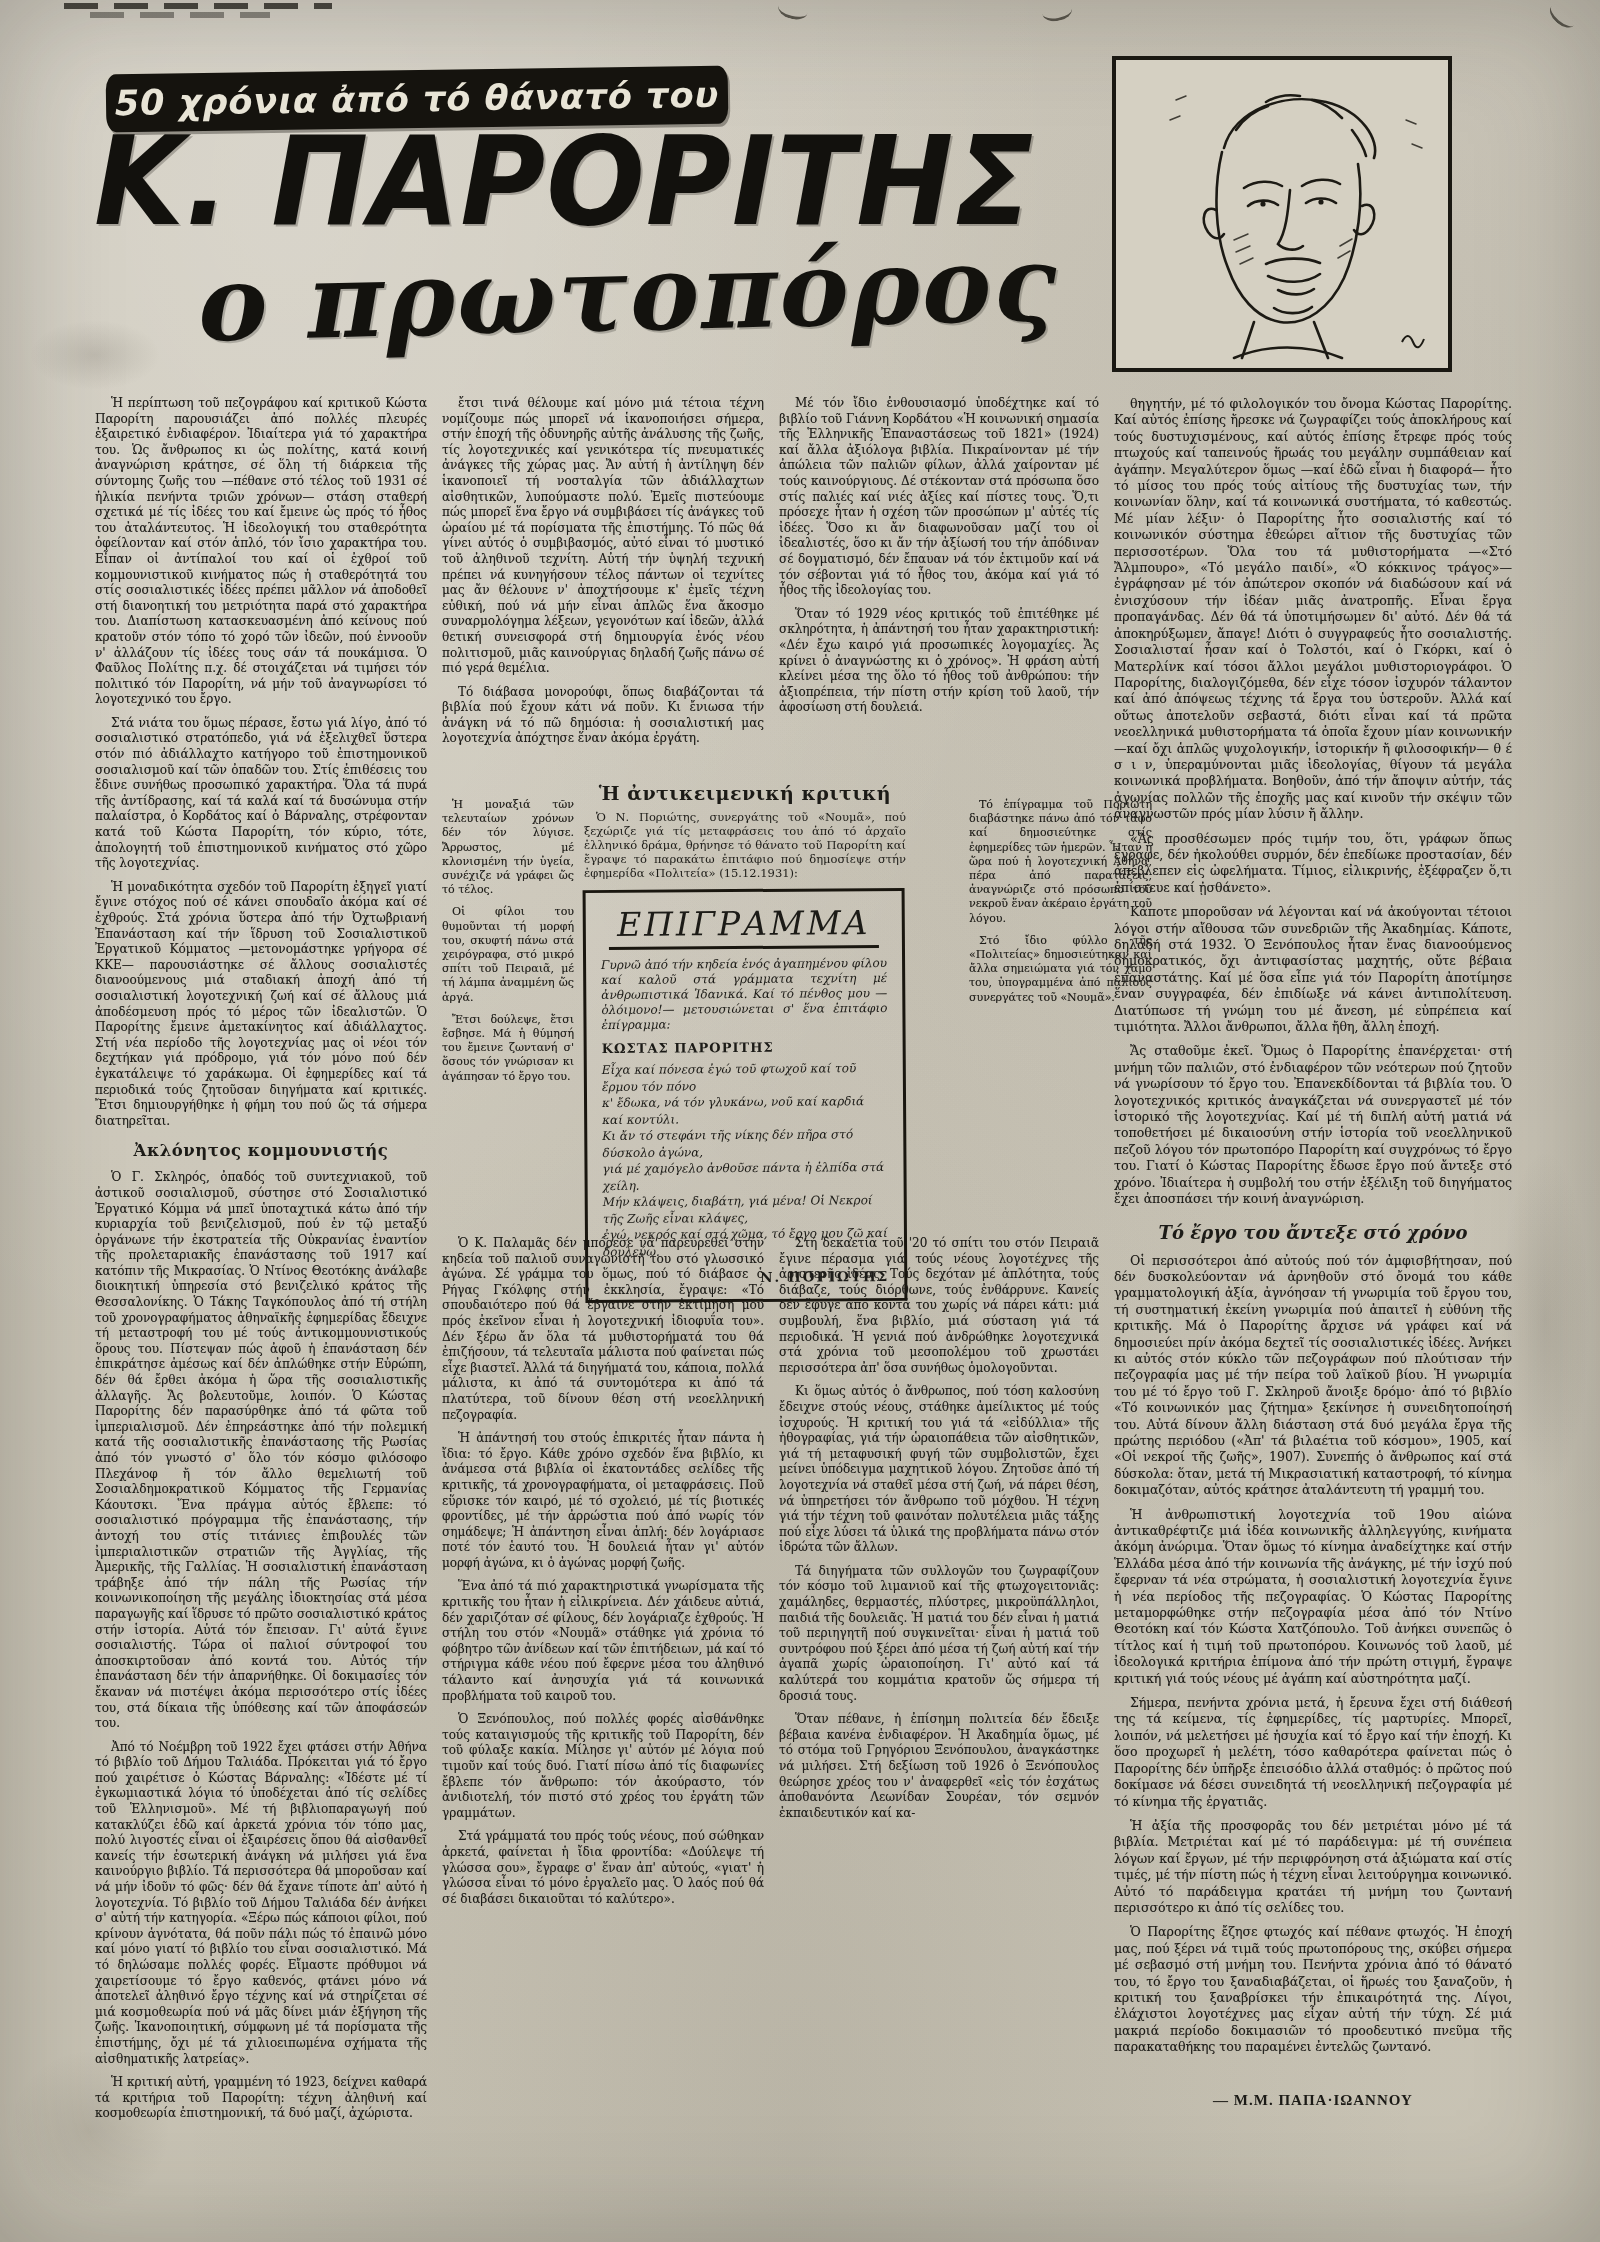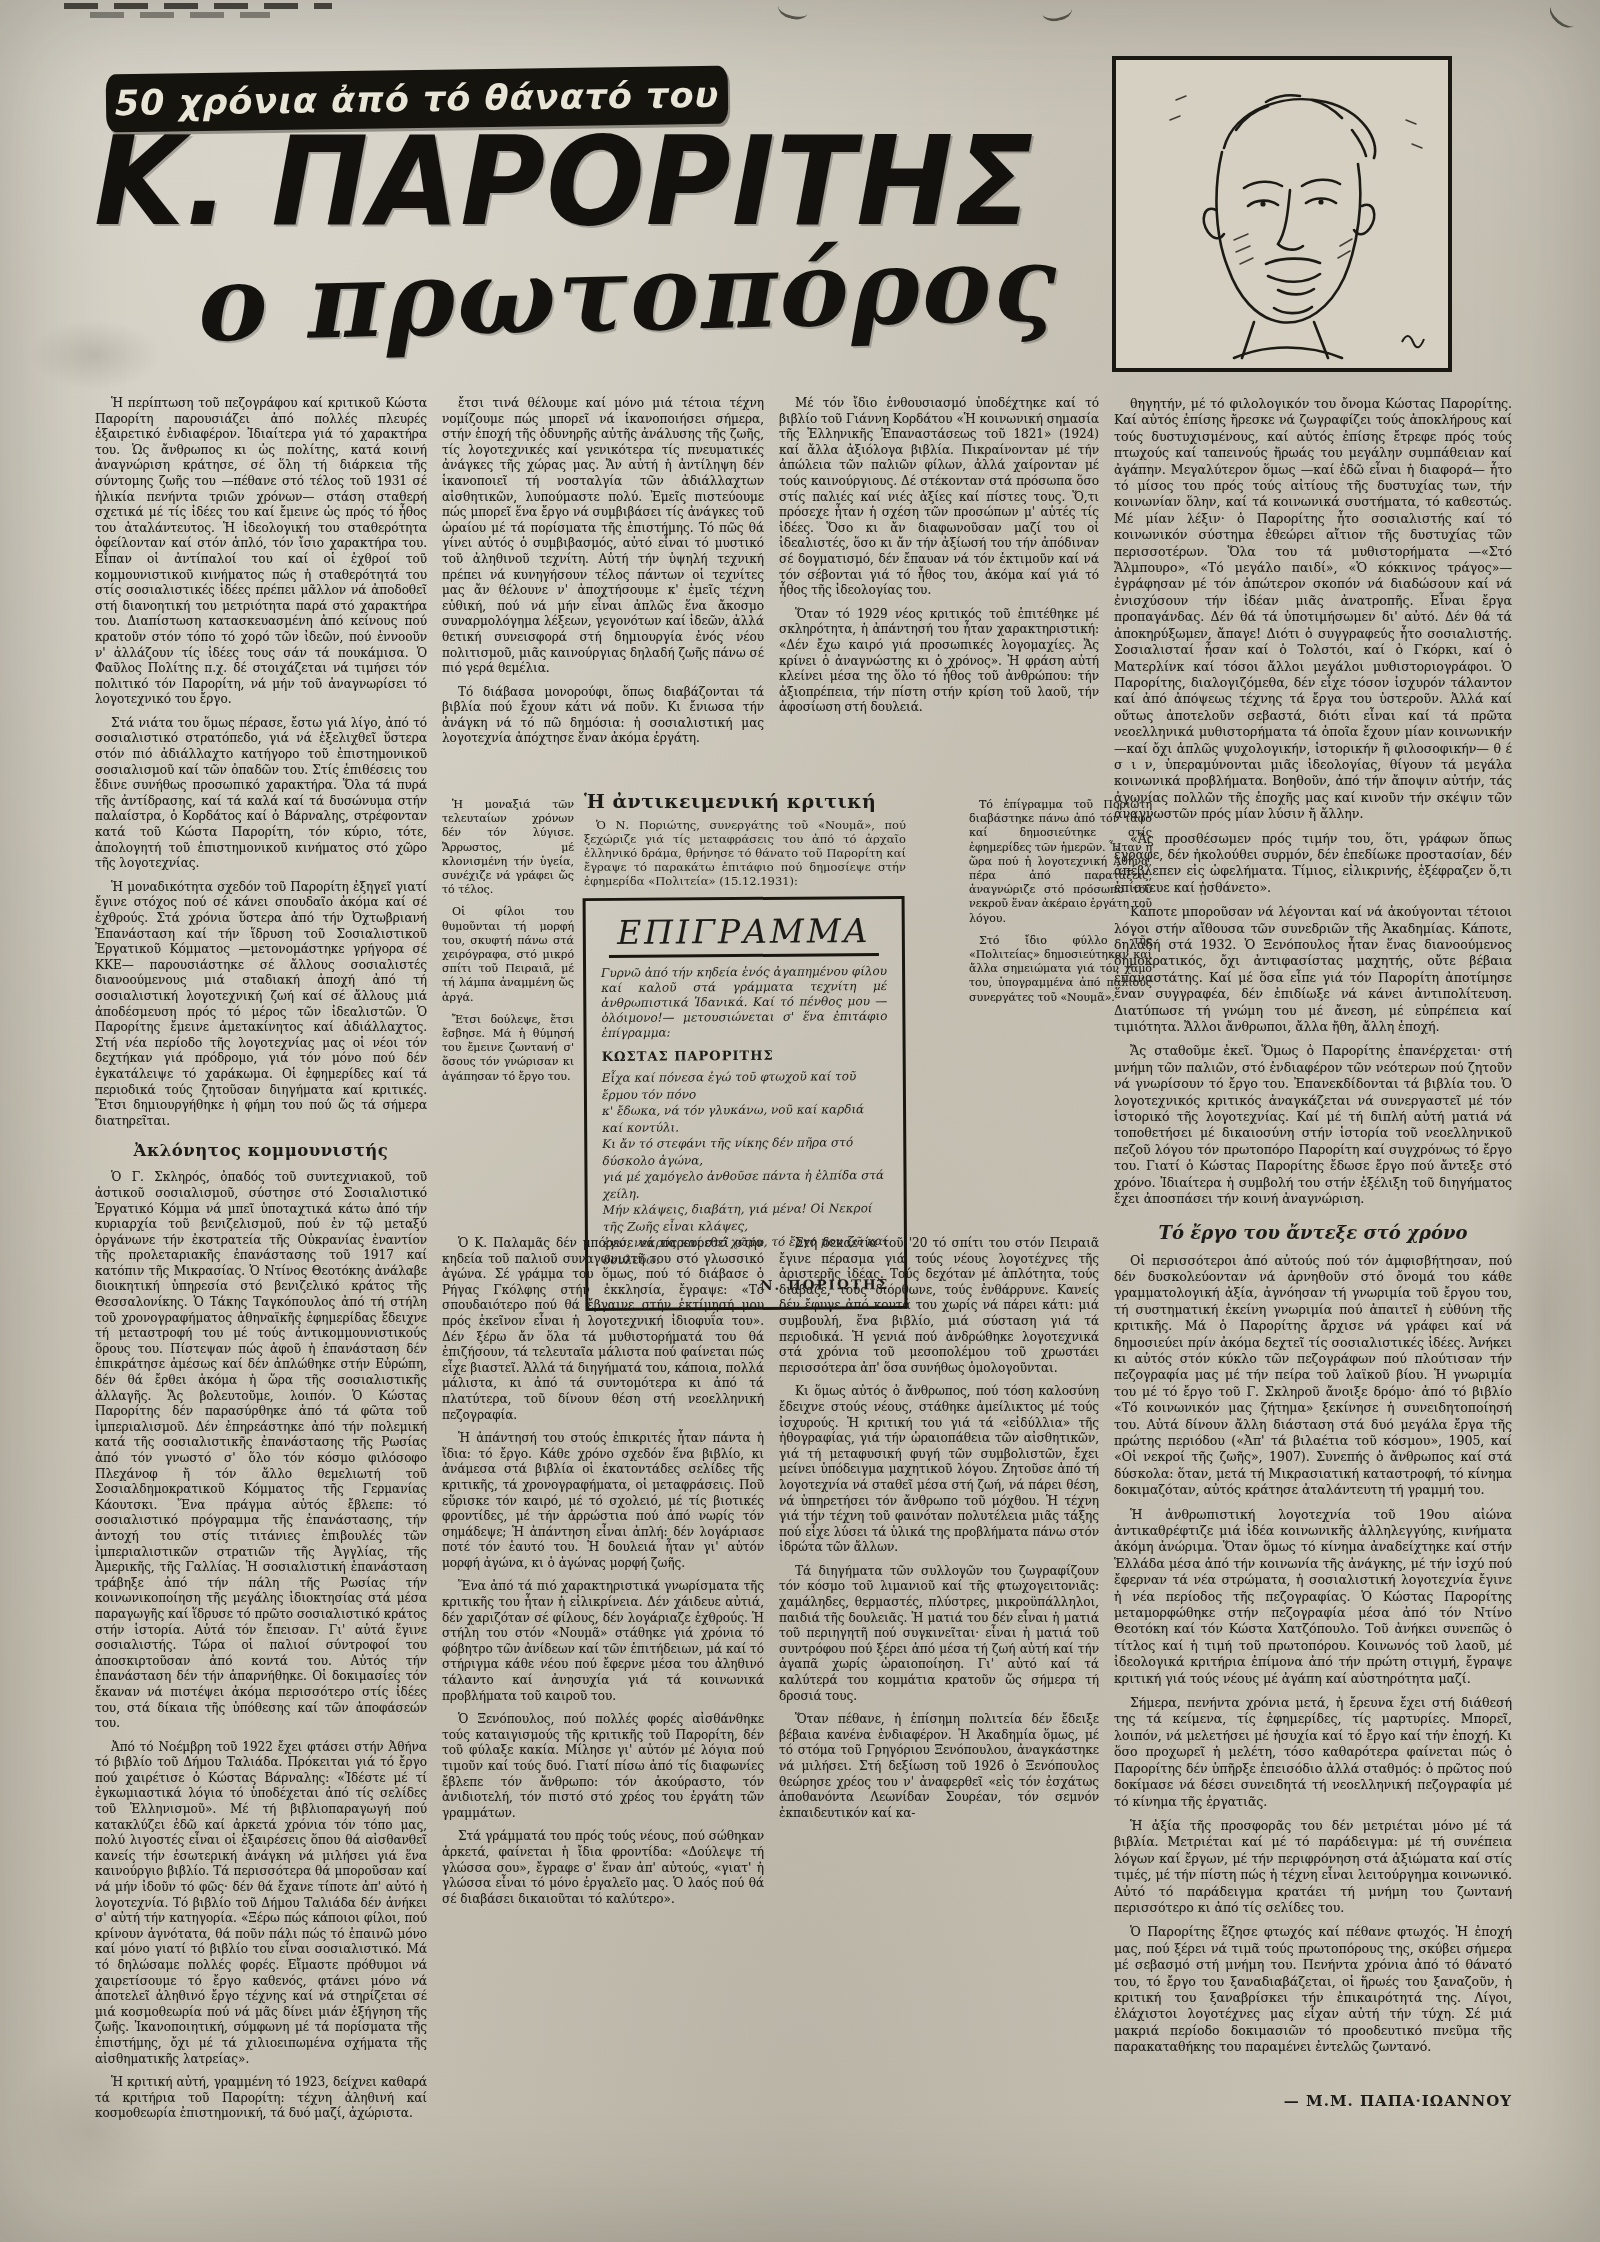--- a/index.html
+++ b/index.html
@@ -55,35 +55,35 @@
   .col p{margin:8px 0 5px;text-indent:16px;font-size:12px;line-height:15.6px;
     text-shadow:.2px .2px 0 rgba(28,27,23,.35);}
   .narrow p{font-size:11px;line-height:14.2px;text-indent:10px;}
   .col4w p{font-size:12.5px;line-height:16.4px;}
   .h-center{font-family:"DejaVu Serif",serif;text-align:center;font-weight:bold;
     font-size:16.5px;letter-spacing:.5px;margin:12px 0 10px;}
   .h-italic{text-align:center;font-weight:bold;font-style:italic;font-size:18px;margin:14px 0 10px;}
 
   
   .feature{position:absolute;left:584px;top:778px;width:322px;}
-  .feature .f-head{text-align:left;font-weight:bold;font-size:19px;margin:12px 0 6px;letter-spacing:.5px;}
+  .feature .f-head{text-align:center;font-weight:bold;font-size:19px;margin:4px 0 6px;letter-spacing:.5px;}
   .feature .intro{font-size:11.5px;line-height:14px;text-align:justify;margin:0 0 9px;text-indent:12px;}
   .epigram{border:3px solid #19160f;padding:12px 15px 14px;transform:rotate(-0.4deg);
     background:rgba(255,255,255,.06);}
   .ep-title-wrap{text-align:center;margin-bottom:8px;}
   .ep-title{font-style:italic;font-size:33px;letter-spacing:3px;display:inline-block;
     border-bottom:3px solid #19160f;padding:0 8px 3px;font-family:"DejaVu Serif",serif;}
   .ep-lede{font-style:italic;font-size:12px;line-height:15px;text-align:justify;margin:0 0 8px;}
   .ep-name{font-weight:bold;font-size:13px;letter-spacing:1px;margin:0 0 6px;}
   .poem{font-style:italic;font-size:12px;line-height:16.5px;white-space:pre-line;}
   .ep-sig{text-align:right;font-weight:bold;font-size:13.5px;letter-spacing:2px;margin-top:10px;}
   .feature .after{font-size:11.5px;line-height:14px;margin-top:9px;text-align:justify;text-indent:12px;}
 
-  .byline{position:absolute;left:1114px;top:2092px;width:398px;text-align:right;
-    font-weight:bold;font-size:15px;letter-spacing:1px;}
+  .byline{position:absolute;left:1114px;top:2092px;width:398px;text-align:center;
+    font-weight:bold;font-size:15px;letter-spacing:1px;font-family:Liberation Serif, serif;}
 </style>
 </head>
 <body>
 
 <div class="page">
 
   <div class="dashes" style="top:3px;left:64px;width:268px;"></div>
   <div class="dashes" style="top:12px;left:90px;width:180px;opacity:.45;"></div>
   <div class="squig" style="left:778px;top:0px;transform:rotate(14deg);"></div>
   <div class="squig" style="left:1042px;top:2px;transform:rotate(-10deg);"></div>

